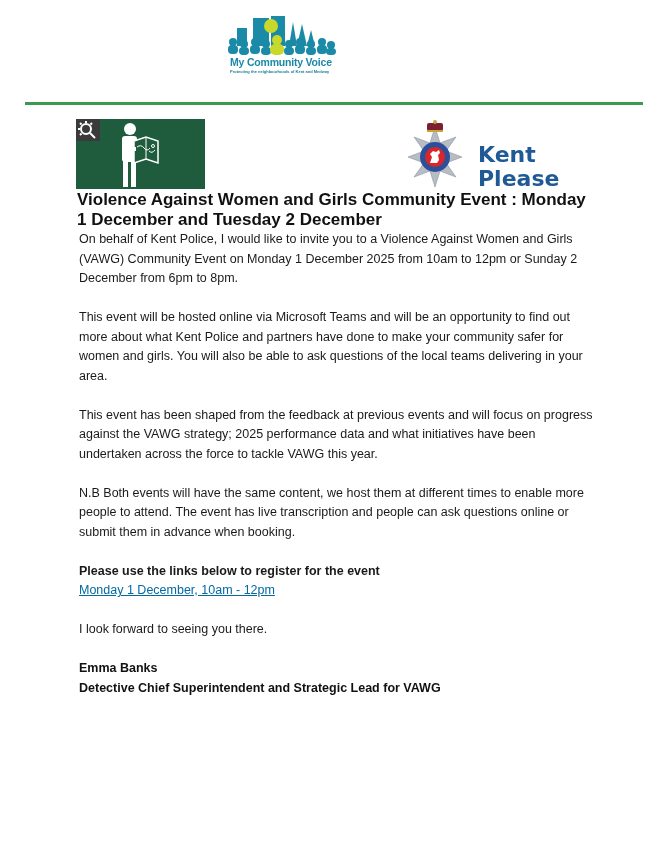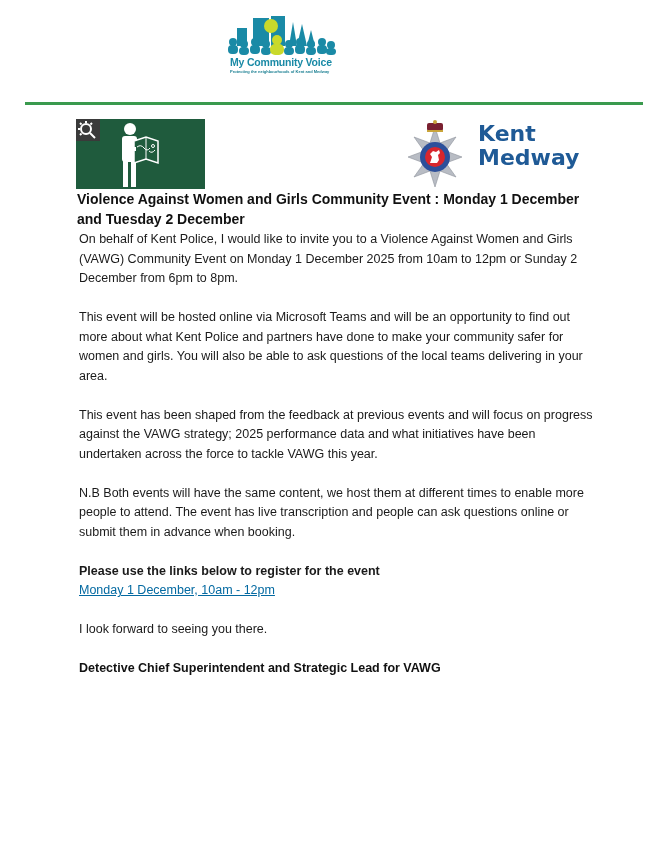--- a/index.html
+++ b/index.html
@@ -77,35 +77,35 @@
     .kp-crest {
       position: absolute;
       left: 0;
       top: 0;
       width: 70px;
       height: 72px;
     }
     .kp-text {
       position: absolute;
       left: 78px;
-      top: 3px;
+      top: 24px;
       font-size: 22px;
       font-weight: bold;
       color: #1f5a96;
       line-height: 24px;
       font-family: "DejaVu Sans", sans-serif;
     }
     .content {
       position: absolute;
       left: 77px;
       top: 190px;
       width: 520px;
     }
     .heading {
-      font-size: 14px;
+      font-size: 17px;
       font-weight: bold;
       line-height: 19.5px;
       margin: 0 0 1px 0;
       color: #111;
     }
     .body-block {
       padding-left: 2px;
       font-size: 12.5px;
       line-height: 19.5px;
       color: #1a1a1a;
@@ -220,30 +220,31 @@
       <circle cx="35" cy="3" r="2" fill="#c9a43a"></circle>
 
       <circle cx="35" cy="38" r="15" fill="#2c4f9a"></circle>
       <circle cx="35" cy="38" r="10" fill="#d8262d"></circle>
 
       <path d="M30,44 l2,-6 l-2,-3 l3,-3 l3,1 l3,-2 l1,3 l-2,2 l1,5 l-2,3 z" fill="#ffffff"></path>
     </svg>
   </div>
   <div class="kp-text">
     <div>Kent</div>
-    <div>Medway</div>
+    <div>Please</div>
   </div>
 </div>
 
 <div class="content">
   <div class="heading">Violence Against Women and Girls Community Event : Monday 1 December and Tuesday 2 December</div>
   <div class="body-block">
     <p class="para">On behalf of Kent Police, I would like to invite you to a Violence Against Women and Girls (VAWG) Community Event on Monday 1 December 2025 from 10am to 12pm or Sunday 2 December from 6pm to 8pm.</p>
     <p class="para">This event will be hosted online via Microsoft Teams and will be an opportunity to find out more about what Kent Police and partners have done to make your community safer for women and girls. You will also be able to ask questions of the local teams delivering in your area.</p>
     <p class="para">This event has been shaped from the feedback at previous events and will focus on progress against the VAWG strategy; 2025 performance data and what initiatives have been undertaken across the force to tackle VAWG this year.</p>
     <p class="para">N.B Both events will have the same content, we host them at different times to enable more people to attend. The event has live transcription and people can ask questions online or submit them in advance when booking.</p>
     <p class="para tight">Please use the links below to register for the event</p>
     <a class="reg-link" href="#">Monday 1 December, 10am - 12pm</a>
     <div style="height:19.5px"></div>
     <p class="para">I look forward to seeing you there.</p>
+    <div class="sig-name">Emma Banks</div>
     <div class="sig-title">Detective Chief Superintendent and Strategic Lead for VAWG</div>
   </div>
 </div>
 
 </body></html>

